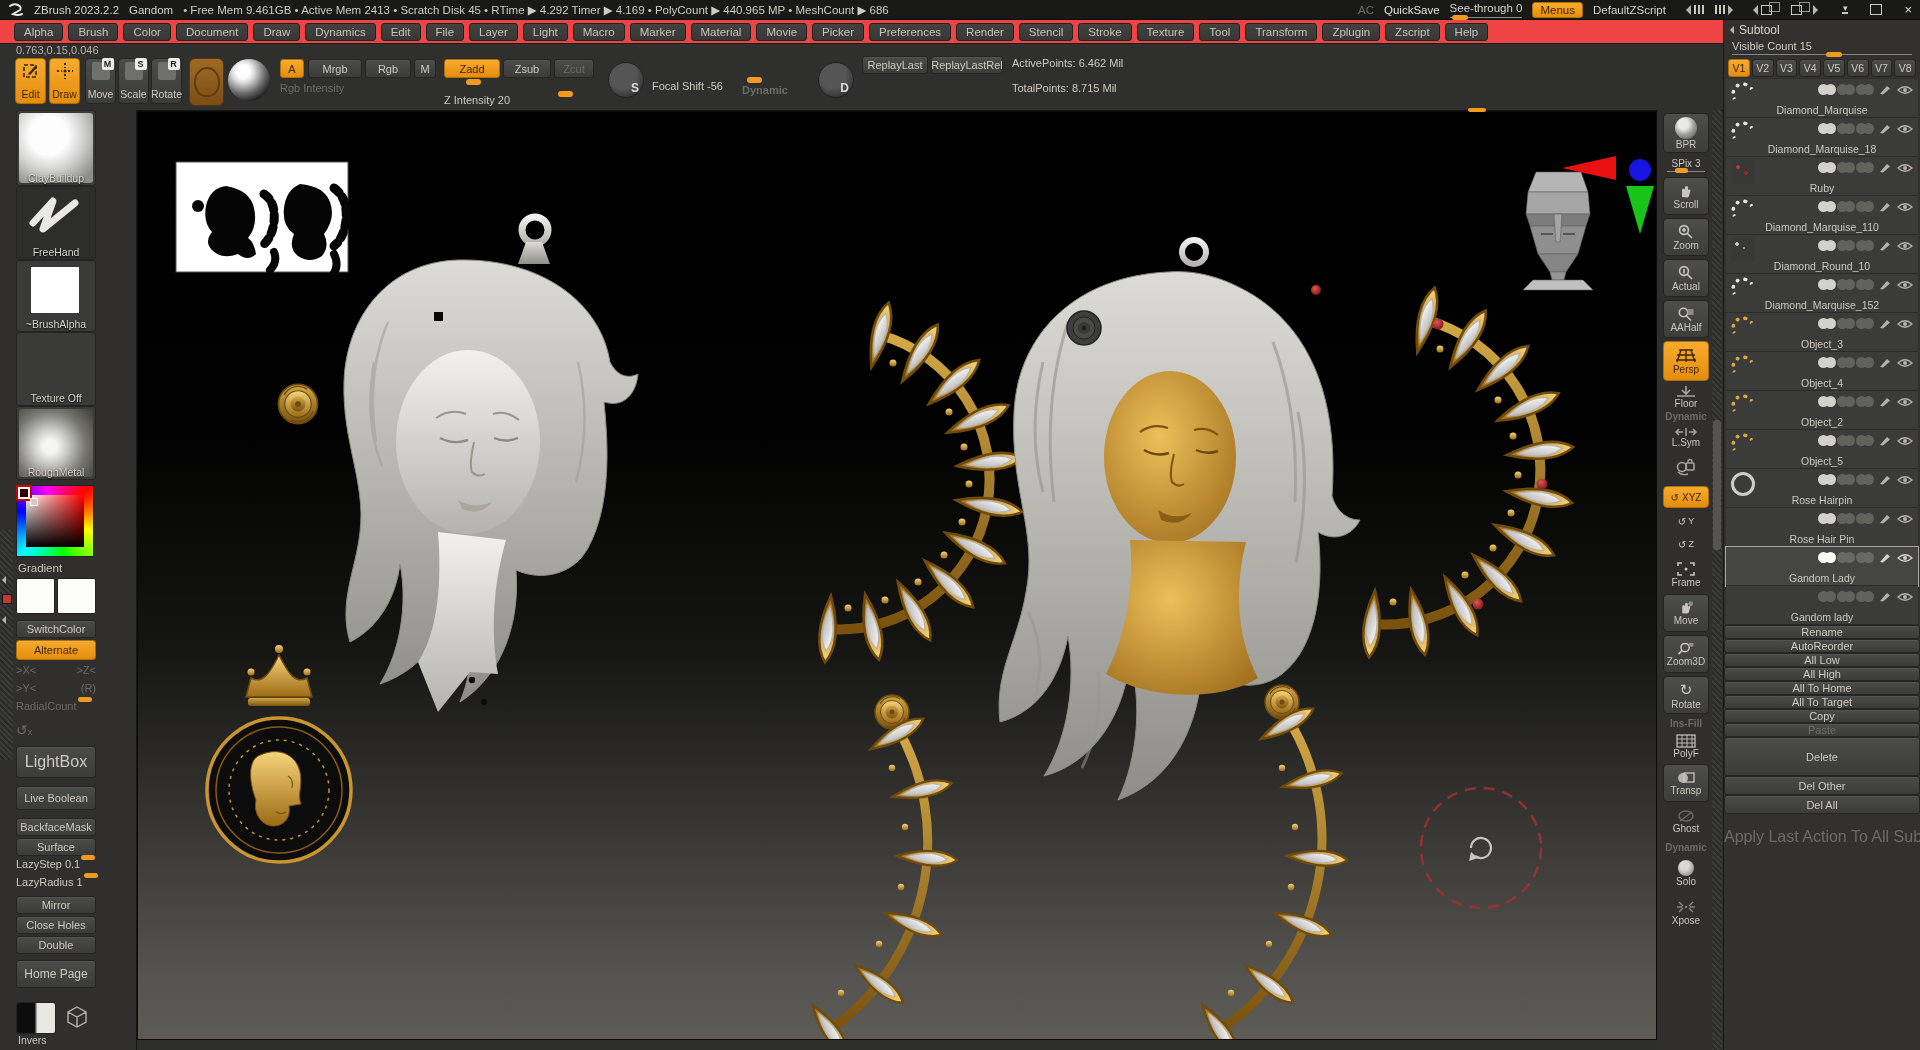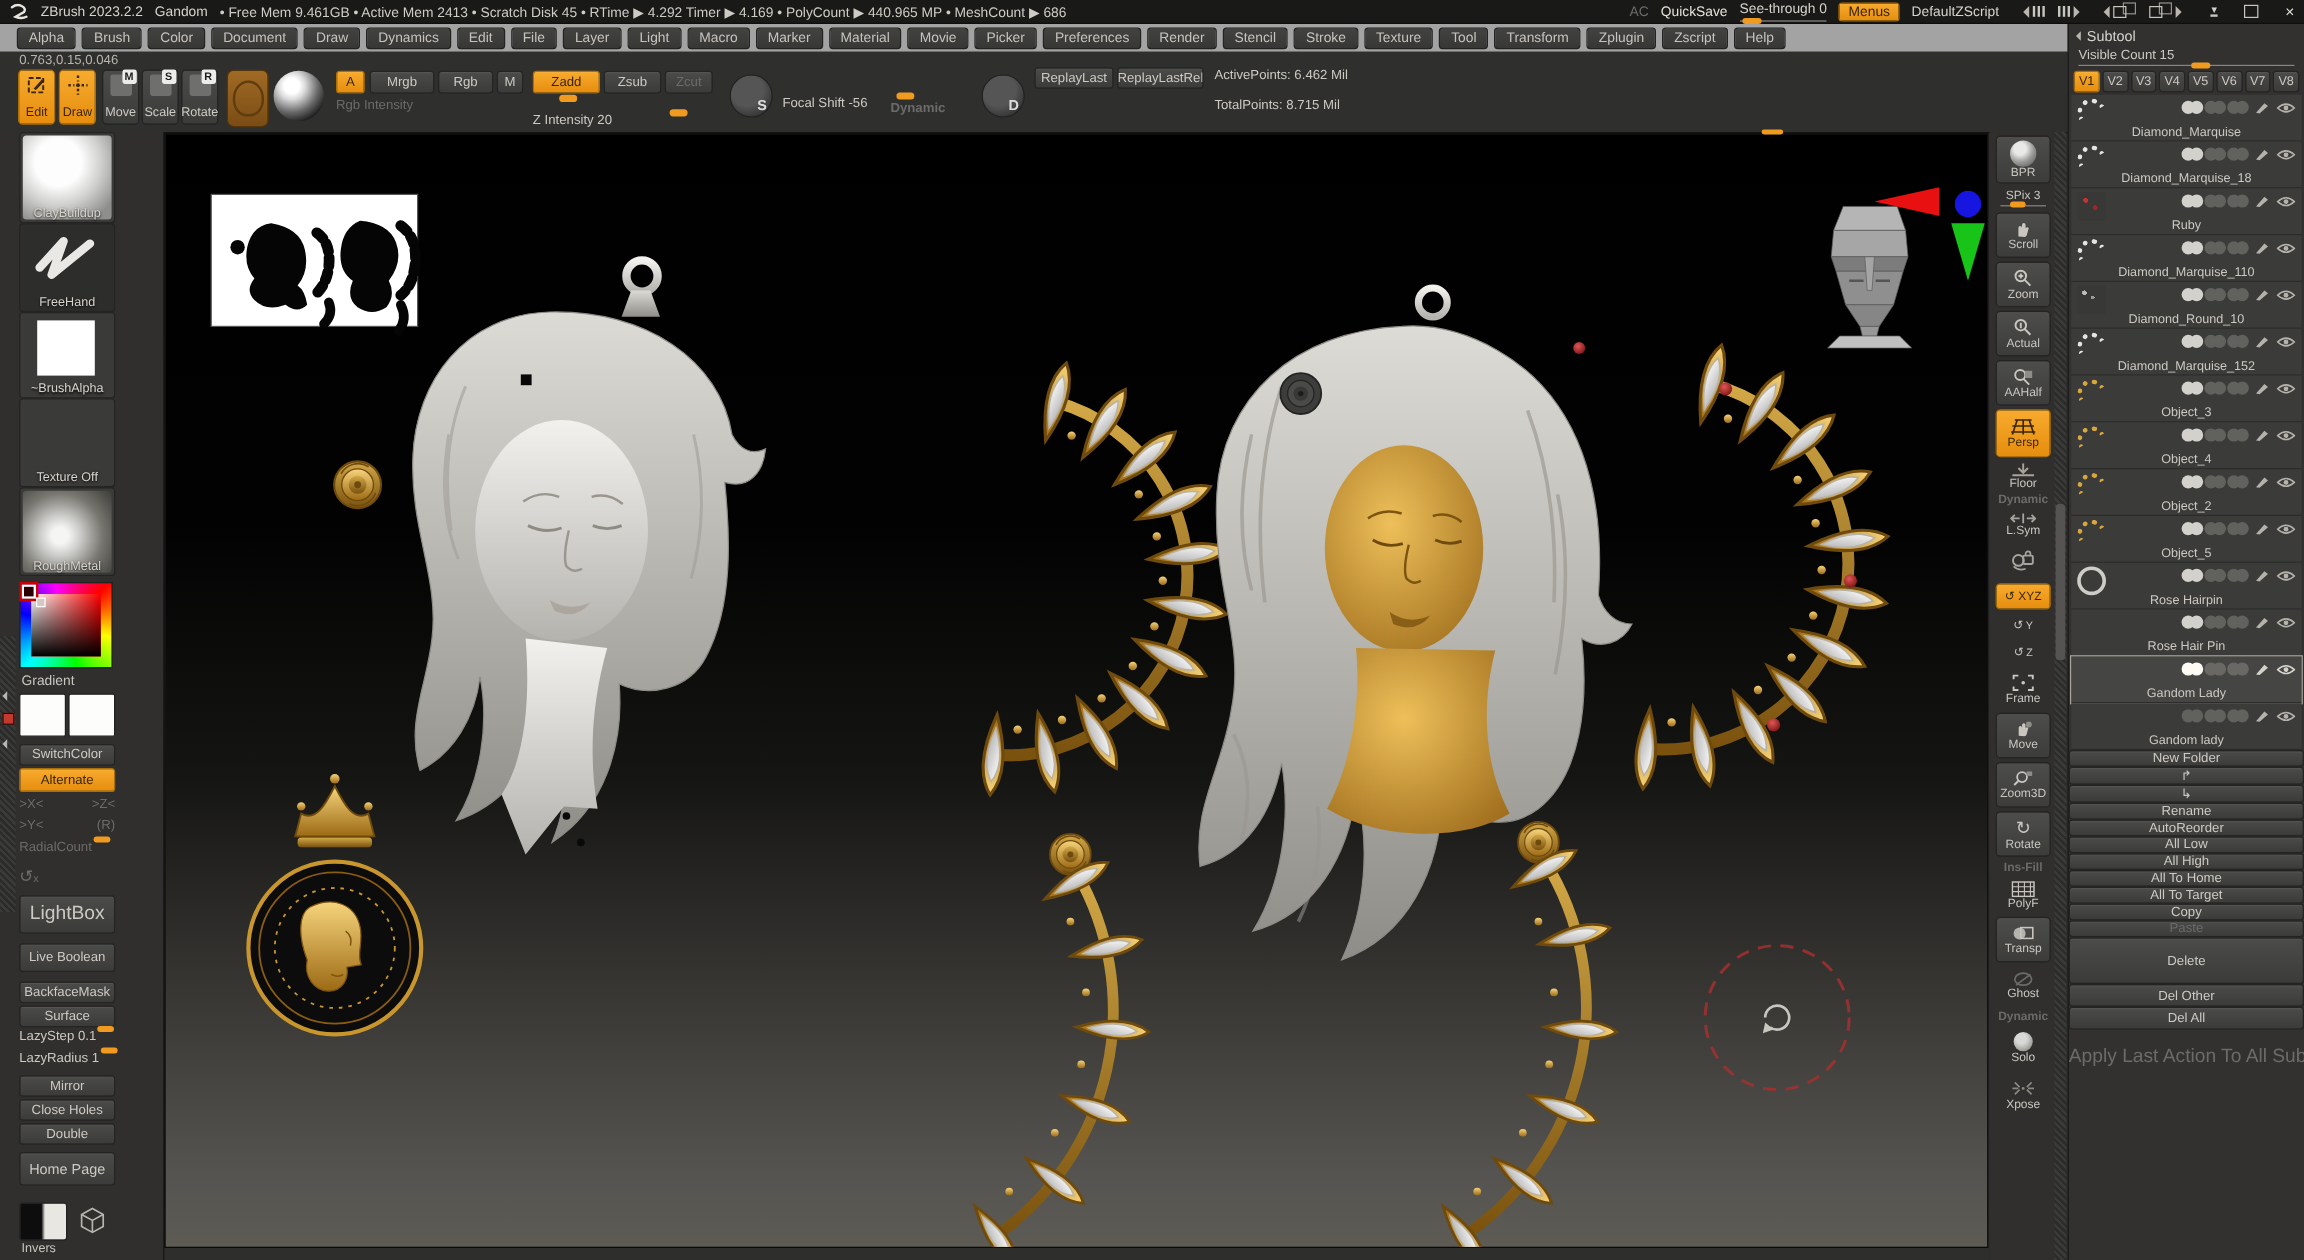--- a/index.html
+++ b/index.html
@@ -26,21 +26,21 @@
   .seethrough .nub{position:absolute;left:2px;bottom:-3px;width:16px;height:5px;border-radius:3px;background:#f09b1f}
   .menusbtn{background:linear-gradient(#f7ab2e,#e68d0e);color:#3a2604;border:1px solid #a96f08;
     border-radius:3px;padding:1px 7px;font-size:11.5px}
   .wgrp{display:flex;align-items:center;gap:3px;color:#c9c6c0}
   .bar3{display:inline-flex;gap:2px;align-items:center}
   .bar3 i{width:2px;height:9px;background:#c9c6c0;display:inline-block}
   .winsq{width:9px;height:8px;border:1.5px solid #c9c6c0;display:inline-block}
   .winsq.back{margin-left:-6px;margin-top:-5px;opacity:.7}
   .minico{display:inline-block;border-bottom:2px solid #c9c6c0;line-height:7px;font-size:9px;padding:0 1px}
   
-  #menubar{left:0;top:20px;width:1920px;height:24px;background:#a3a3a3;display:flex;align-items:center;
+  #menubar{left:0;top:20px;width:1920px;height:24px;background:#ef4444;display:flex;align-items:center;
     gap:5px;padding-left:14px;box-sizing:border-box;border-bottom:1px solid #1c1c1b}
   .menu-item{padding:2px 9px;background:linear-gradient(#424241,#373736);border:1px solid #232322;
     border-radius:3px;color:#c6c3bc;font-size:11.5px}
   
   #topbar{left:0;top:44px;width:1920px;height:66px;background:#2f2f2e;border-bottom:1px solid #141413}
   .modebtn{position:absolute;top:14px;width:31px;height:46px;display:flex;flex-direction:column;
     align-items:center;justify-content:space-between;padding:3px 0;box-sizing:border-box;
     background:linear-gradient(#4b4b4a,#3b3b3a);border:1px solid #242423;border-radius:4px;font-size:10.5px;color:#cdcac3}
   .modebtn.orange{background:linear-gradient(#f7ab2e,#e68d0e);color:#3a2604;border-color:#a96f08}
   .badgebox{position:relative;width:18px;height:18px;background:#6f6f6e;border-radius:2px}
@@ -1096,25 +1096,20 @@
           </svg>
           <svg class="eyeico" width="16" height="10" viewBox="0 0 16 10">
             <path d="M1,5 Q8,-1.5 15,5 Q8,11.5 1,5 Z" fill="none" stroke="#b5b2ab" stroke-width="1.3"></path>
             <circle cx="8" cy="5" r="2" fill="#b5b2ab"></circle>
           </svg>
         </span>
       <span class="nm">Gandom lady</span>
     </div>
   </div>
 
-  <div class="prow">
-    <div class="btn">New Folder</div>
-    <div class="btn icbtn micon">↱</div>
-    <div class="btn icbtn micon">↳</div>
-  </div>
 
   <div class="prow" style="margin-top:0">
     <div class="btn">Rename</div>
     <div class="btn">AutoReorder</div>
   </div>
   <div class="prow">
     <div class="btn">All Low</div>
     <div class="btn">All High</div>
   </div>
   <div class="prow">

